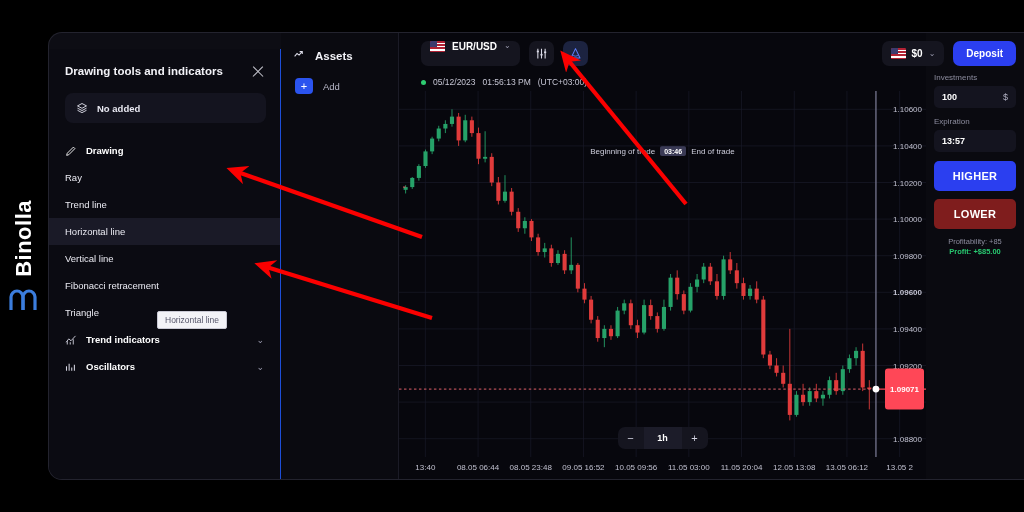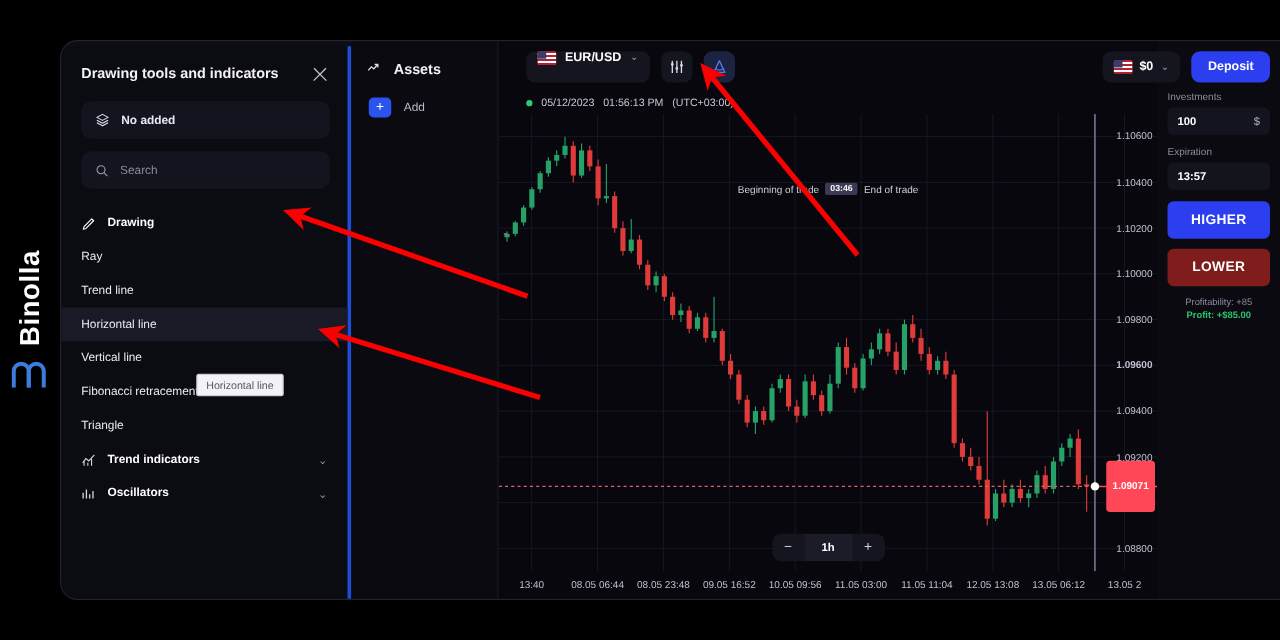--- a/index.html
+++ b/index.html
@@ -24,22 +24,22 @@
   
   #app {
     position: absolute; left: 48px; top: 32px;
     width: 976px; height: 448px;
     background: #0d0d14; border-radius: 14px 0 0 14px;
     border: 1px solid #23232e; border-right: none;
     overflow: hidden;
   }
   
   #tools-panel {
-    position: absolute; left: 0; top: 4px; width: 232px; height: 100%;
-    background: #0b0b12; border-right: 3px solid #1d4ed8;
+    position: absolute; left: 0; top: 16px; width: 232px; height: 100%;
+    background: #0b0b12; border-right: 1px solid #1d4ed8;
   }
   .panel-head {
     display: flex; align-items: center; justify-content: space-between;
     padding: 14px 14px 10px 16px;
   }
   .panel-title { color: #f2f2f7; font-size: 11.5px; font-weight: 700; }
   .close-x {
     width: 16px; height: 16px; cursor: pointer; position: relative; opacity: .85;
   }
   .close-x::before, .close-x::after {
@@ -238,27 +238,20 @@
 
     <div class="pill">
       <svg width="12" height="12" viewBox="0 0 16 16">
         <path d="M8 2 L14 5.2 L8 8.4 L2 5.2 Z" fill="none" stroke="#e3e3ee" stroke-width="1.2" stroke-linejoin="round"></path>
         <path d="M2 8.2 L8 11.4 L14 8.2" fill="none" stroke="#e3e3ee" stroke-width="1.2" stroke-linejoin="round"></path>
         <path d="M2 11 L8 14.2 L14 11" fill="none" stroke="#e3e3ee" stroke-width="1.2" stroke-linejoin="round"></path>
       </svg>
       <span class="pill-label">No added</span>
     </div>
 
-    <div class="pill search-pill">
-      <svg width="11" height="11" viewBox="0 0 16 16">
-        <circle cx="7" cy="7" r="4.6" fill="none" stroke="#9a9aae" stroke-width="1.3"></circle>
-        <line x1="10.4" y1="10.4" x2="14" y2="14" stroke="#9a9aae" stroke-width="1.3" stroke-linecap="round"></line>
-      </svg>
-      <input class="search-input" type="text" placeholder="Search" style="">
-    </div>
 
     <div id="tool-list">
       <div class="tool-row">
         <svg width="12" height="12" viewBox="0 0 16 16">
           <path d="M2.2 13.8 L3 11 L11.2 2.8 L13.2 4.8 L5 13 Z" fill="none" stroke="#ffffff" stroke-width="1.2" stroke-linejoin="round"></path>
         </svg>
         <span class="tool-label">Drawing</span>
       </div>
 
       <div class="tool-row">
@@ -547,21 +540,21 @@
         <div class="price-tick" style="top: 95%;">1.08800</div>
         <div class="price-badge" style="top: 81.45%;">1.09071</div>
       </div>
     <div id="time-axis">
         <div class="time-tick" style="left: 5%;">13:40</div>
         <div class="time-tick" style="left: 15%;">08.05 06:44</div>
         <div class="time-tick" style="left: 25%;">08.05 23:48</div>
         <div class="time-tick" style="left: 35%;">09.05 16:52</div>
         <div class="time-tick" style="left: 45%;">10.05 09:56</div>
         <div class="time-tick" style="left: 55%;">11.05 03:00</div>
-        <div class="time-tick" style="left: 65%;">11.05 11:04</div>
+        <div class="time-tick" style="left: 65%;">11.05 20:04</div>
         <div class="time-tick" style="left: 75%;">12.05 13:08</div>
         <div class="time-tick" style="left: 85%;">13.05 06:12</div>
         <div class="time-tick" style="left: 95%;">13.05 2</div>
       </div>
 
     <div id="zoom-ctl">
       <div class="zoom-btn">−</div>
       <div class="zoom-val">1h</div>
       <div class="zoom-btn">+</div>
     </div>

